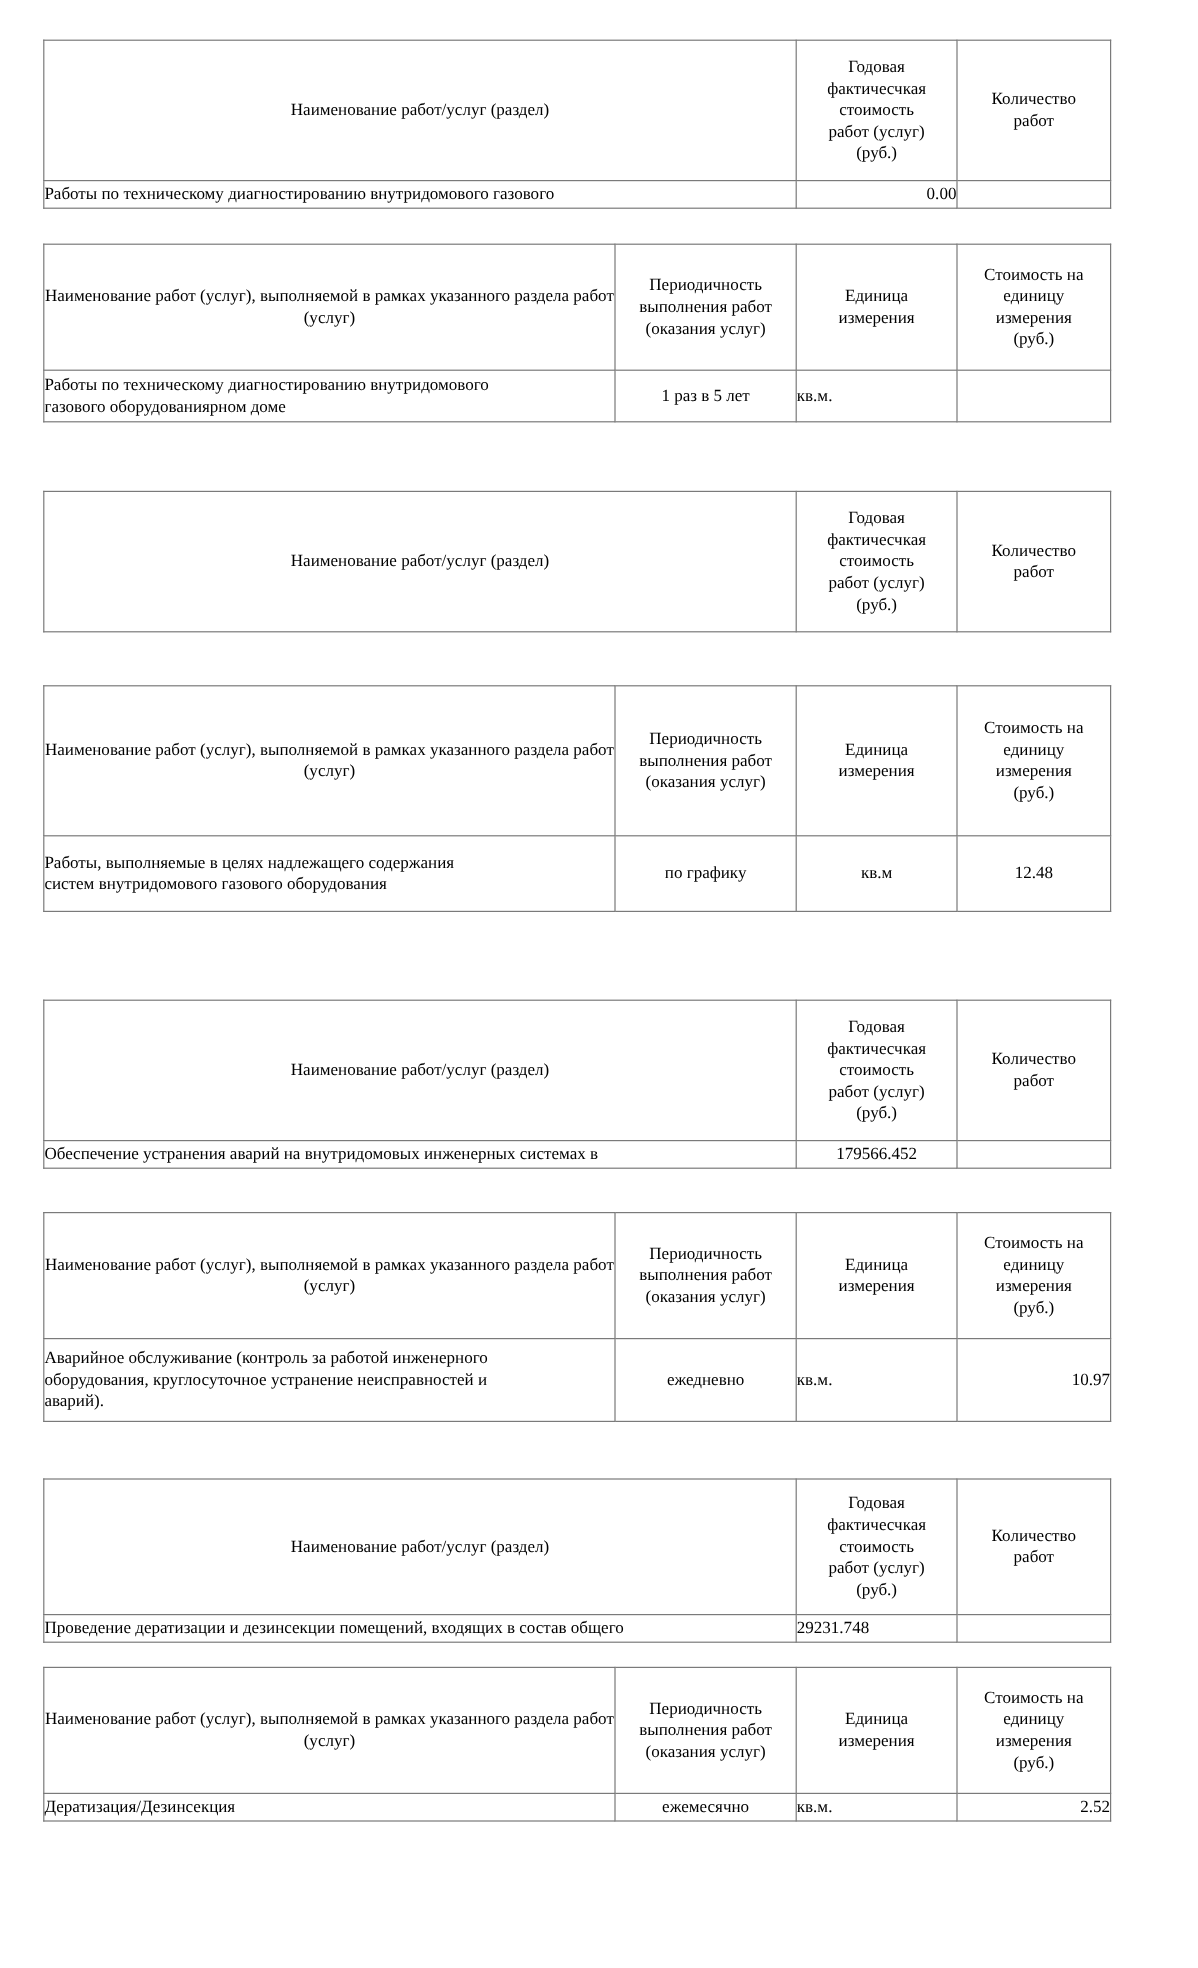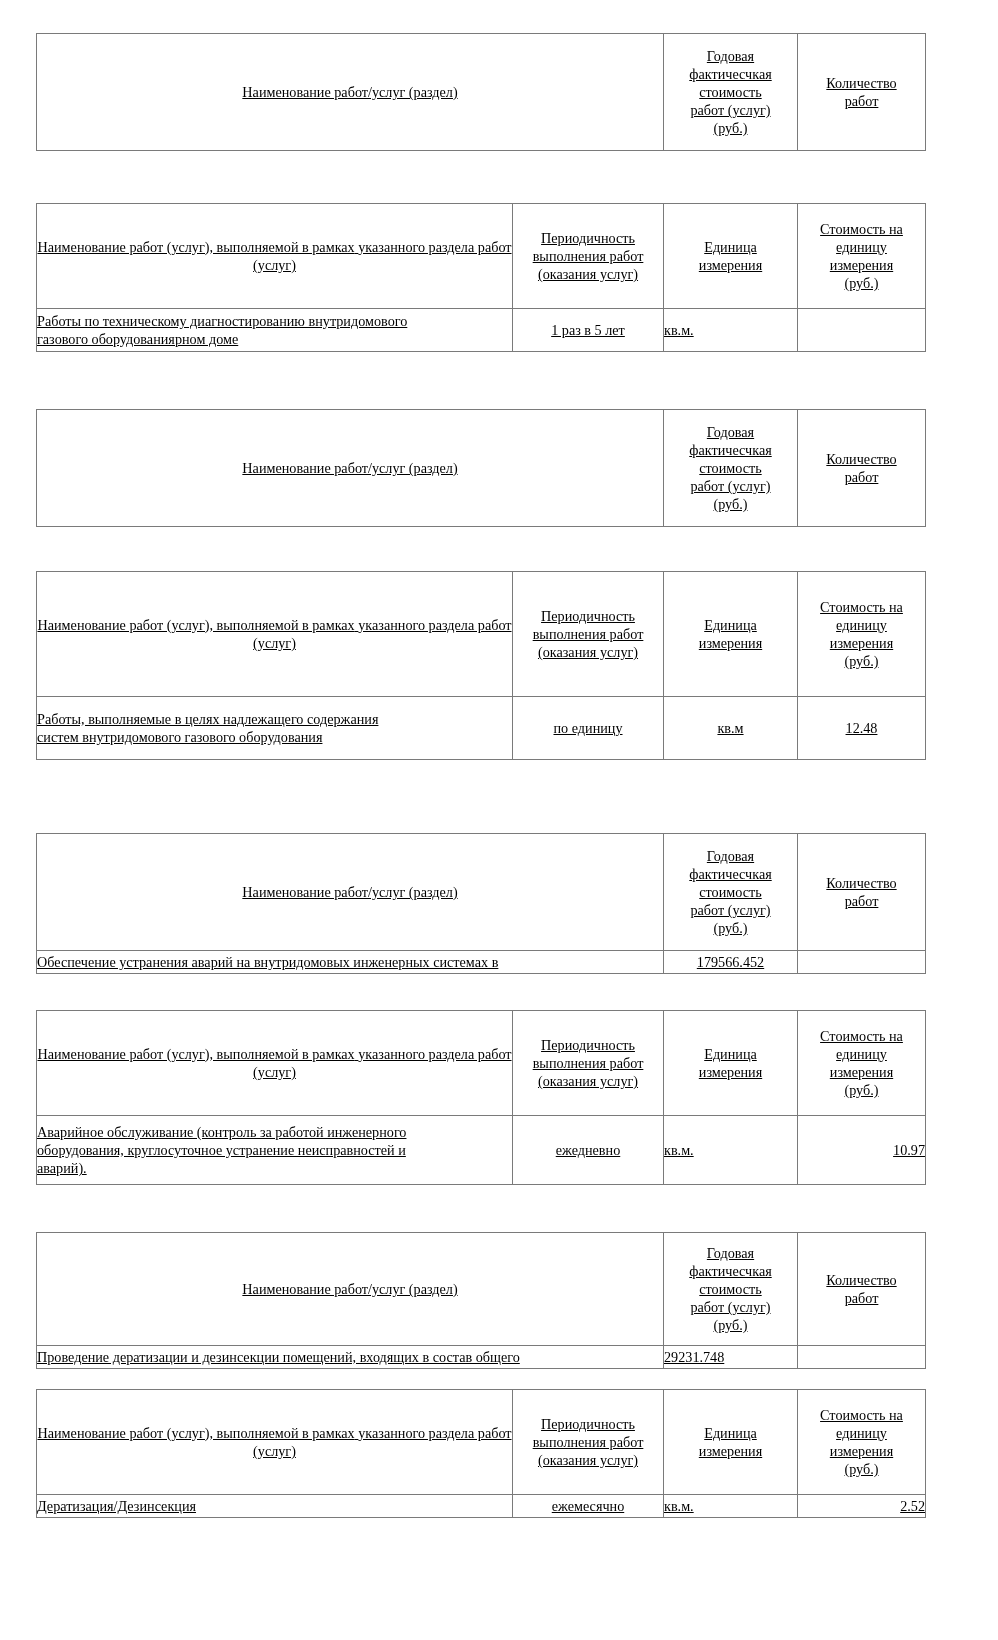--- a/index.html
+++ b/index.html
@@ -28,21 +28,20 @@
     table-layout: fixed;
     background: #ffffff;
   }
   table.doc-table td {
     border: 1px solid #7a7a7a;
     padding: 0;
     vertical-align: middle;
     font-size: 14.2px;
     line-height: 1.28;
     color: #000;
-    text-decoration: underline;
   }
 
   
   .hdr-main {
     text-align: center;
     padding: 4px 8px;
   }
   .hdr-stack {
     text-align: center;
     padding: 3px 4px;
@@ -102,20 +101,27 @@
         <span class="ln">фактичесчкая</span>
         <span class="ln">стоимость</span>
         <span class="ln">работ (услуг)</span>
         <span class="ln">(руб.)</span>
       </td>
       <td class="hdr-stack">
         <span class="ln">Количество</span>
         <span class="ln">работ</span>
       </td>
     </tr>
+    <tr>
+      <td class="cell-name" style="height:22px;">
+        <span class="ln">Работы по техническому диагностированию внутридомового газового</span>
+      </td>
+      <td class="cell-num">0.00</td>
+      <td class="cell-blank"></td>
+    </tr>
   </tbody>
     </table>
 
   <table class="doc-table" style="left:36px; top:203px; width:889px;">
     <colgroup>
         <col style="width:476px">
         <col style="width:151px">
         <col style="width:134px">
         <col style="width:128px">
       </colgroup>
@@ -204,21 +210,21 @@
         <span class="ln">единицу</span>
         <span class="ln">измерения</span>
         <span class="ln">(руб.)</span>
       </td>
     </tr>
     <tr>
       <td class="cell-name va-mid" style="height:62px;">
         <span class="ln">Работы, выполняемые в целях  надлежащего содержания</span>
         <span class="ln">систем внутридомового газового оборудования</span>
       </td>
-      <td class="cell-mid">по единицу</td>
+      <td class="cell-mid">по графику</td>
       <td class="cell-unit-mid">кв.м</td>
       <td class="cell-num va-mid" style="text-align:center;">12.48</td>
     </tr>
   </tbody>
     </table>
 
   <table class="doc-table" style="left:36px; top:833px; width:889px;">
     <colgroup>
         <col style="width:627px">
         <col style="width:134px">

